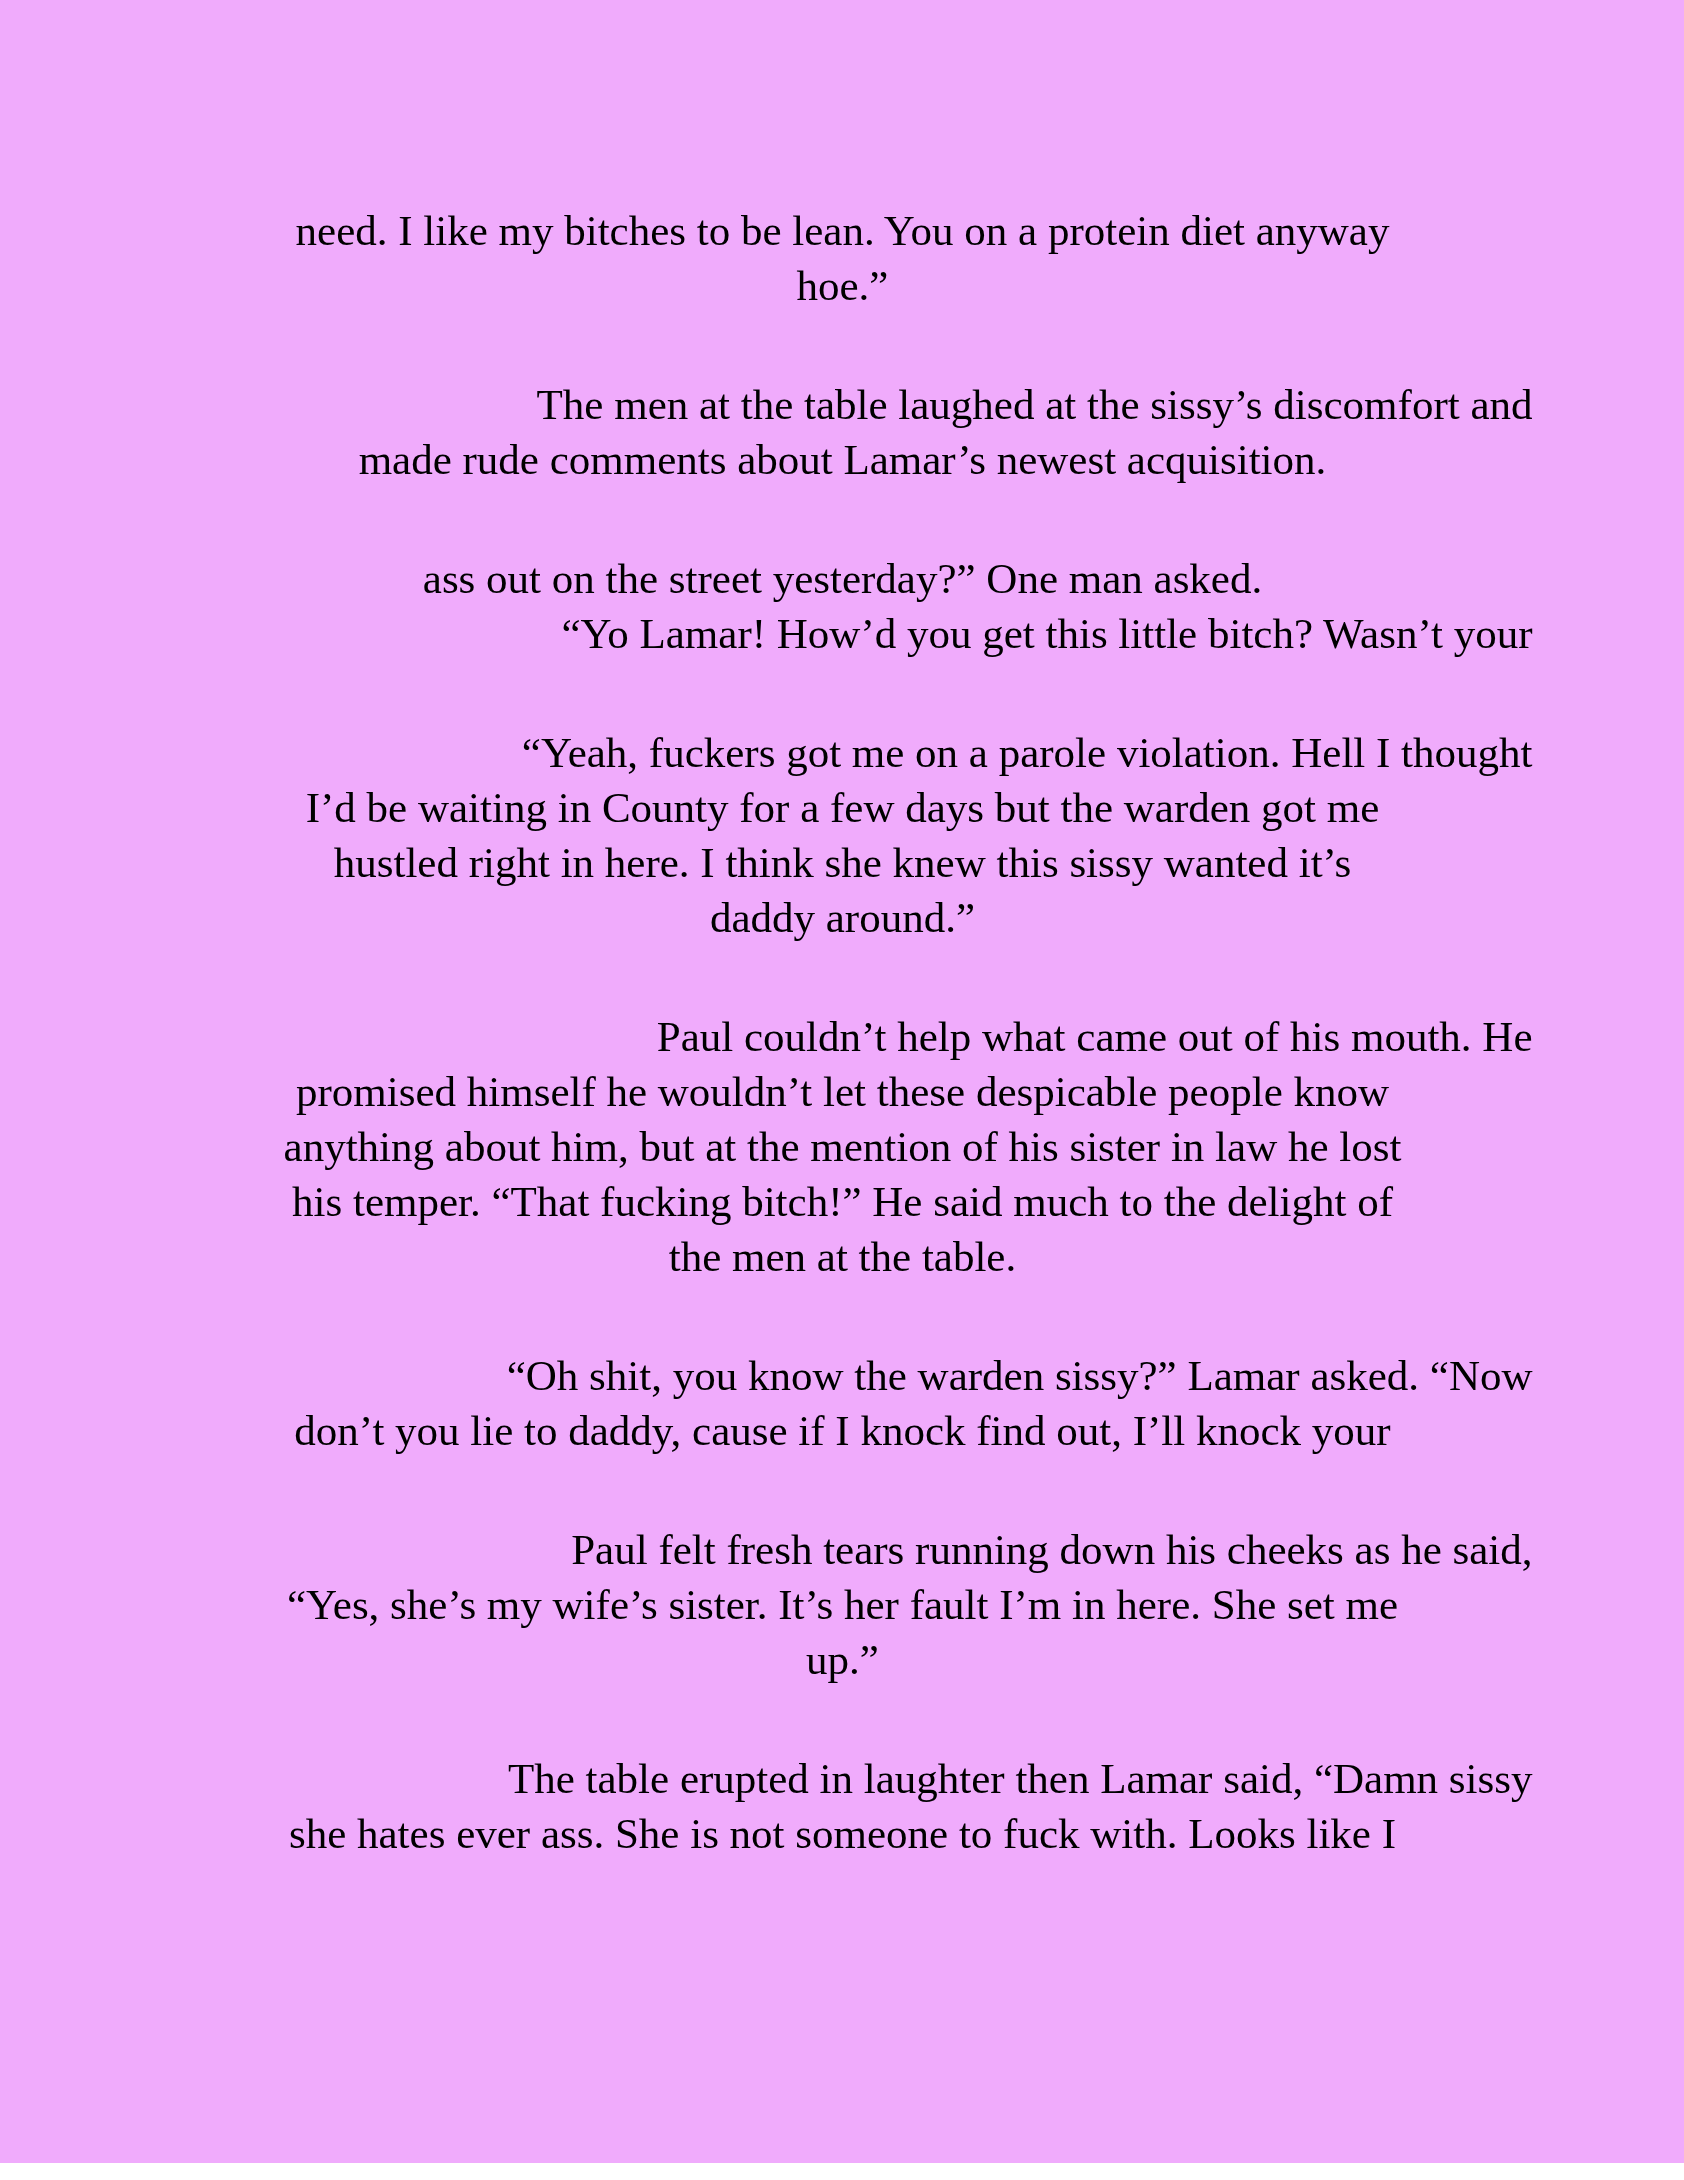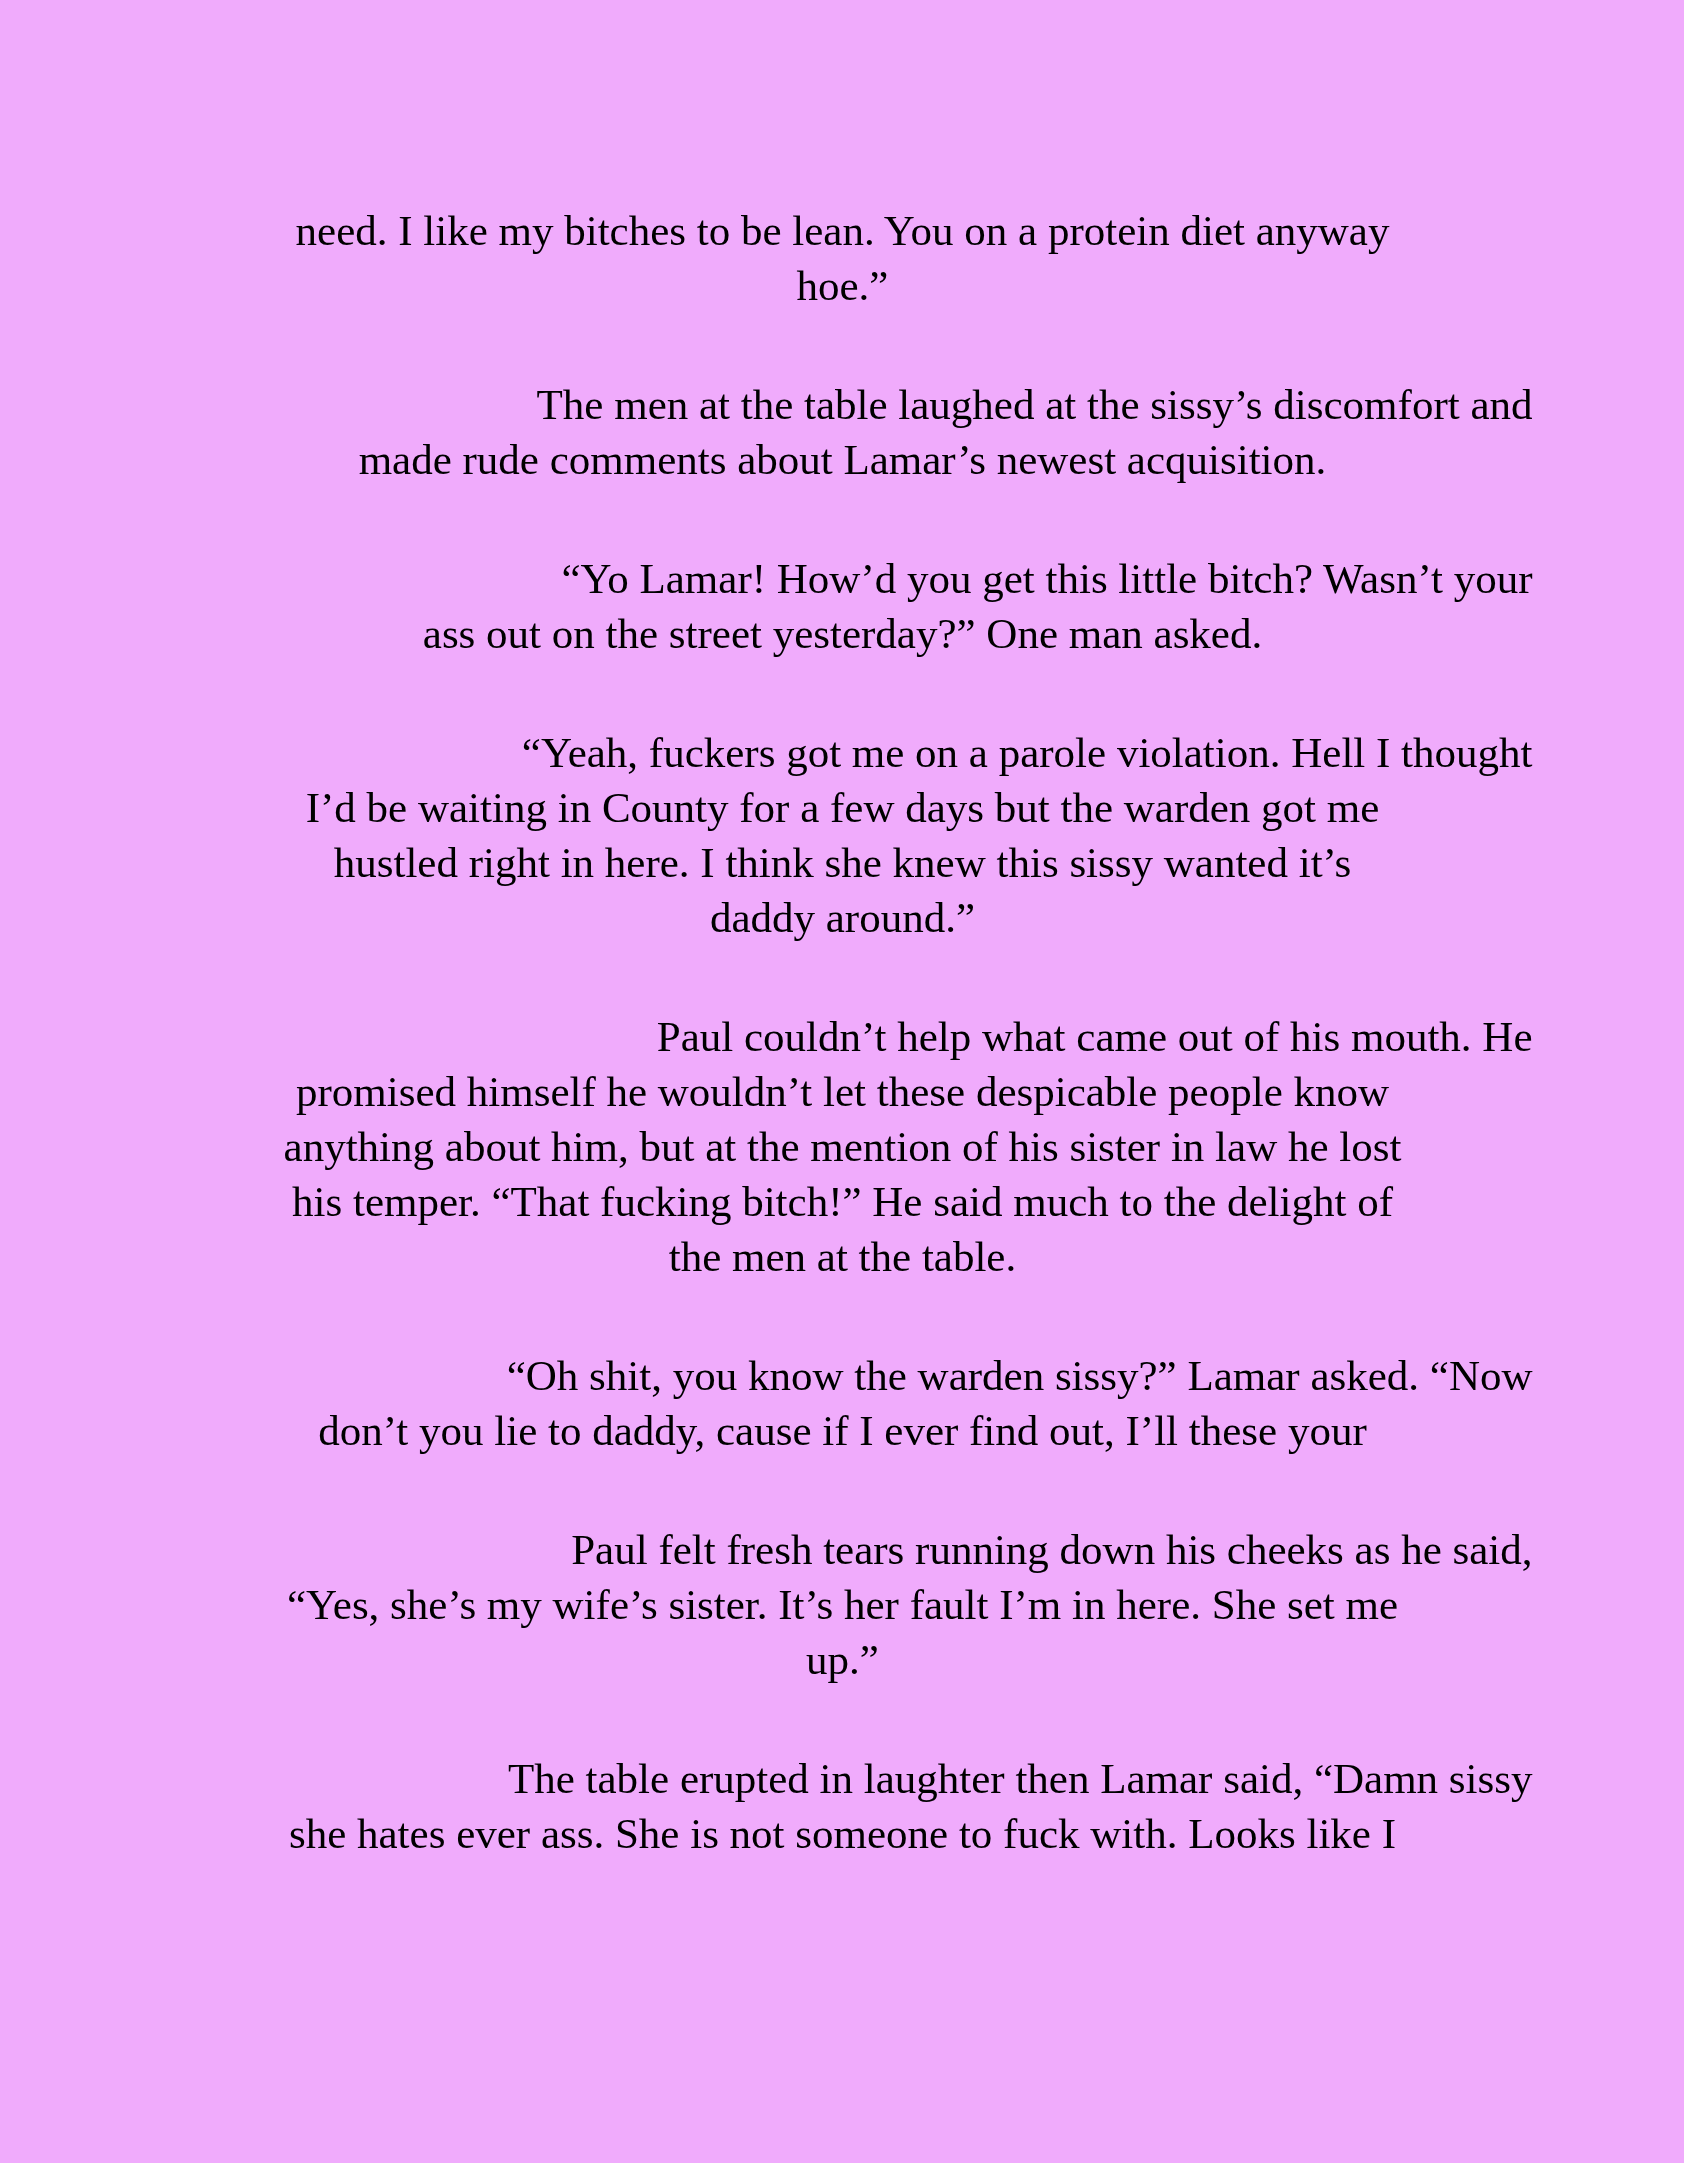--- a/index.html
+++ b/index.html
@@ -54,42 +54,42 @@
       <span class="tline">need. I like my bitches to be lean. You on a protein diet anyway</span>
       <span class="tline">hoe.”</span>
     </p>
 
     <p class="para">
       <span class="tline indent">The men at the table laughed at the sissy’s discomfort and</span>
       <span class="tline">made rude comments about Lamar’s newest acquisition.</span>
     </p>
 
     <p class="para">
+      <span class="tline">ass out on the street yesterday?” One man asked.</span>
       <span class="tline indent">“Yo Lamar! How’d you get this little bitch? Wasn’t your</span>
-      <span class="tline">ass out on the street yesterday?” One man asked.</span>
     </p>
 
     <p class="para">
       <span class="tline indent">“Yeah, fuckers got me on a parole violation. Hell I thought</span>
       <span class="tline">I’d be waiting in County for a few days but the warden got me</span>
       <span class="tline">hustled right in here. I think she knew this sissy wanted it’s</span>
       <span class="tline">daddy around.”</span>
     </p>
 
     <p class="para">
       <span class="tline indent">Paul couldn’t help what came out of his mouth. He</span>
       <span class="tline">promised himself he wouldn’t let these despicable people know</span>
       <span class="tline">anything about him, but at the mention of his sister in law he lost</span>
       <span class="tline">his temper. “That fucking bitch!” He said much to the delight of</span>
       <span class="tline">the men at the table.</span>
     </p>
 
     <p class="para">
       <span class="tline indent">“Oh shit, you know the warden sissy?” Lamar asked. “Now</span>
-      <span class="tline">don’t you lie to daddy, cause if I ever find out, I’ll these your</span>
+      <span class="tline">don’t you lie to daddy, cause if I knock find out, I’ll knock your</span>
     </p>
 
     <p class="para">
       <span class="tline indent">Paul felt fresh tears running down his cheeks as he said,</span>
       <span class="tline">“Yes, she’s my wife’s sister. It’s her fault I’m in here. She set me</span>
       <span class="tline">up.”</span>
     </p>
 
     <p class="para">
       <span class="tline indent">The table erupted in laughter then Lamar said, “Damn sissy</span>

